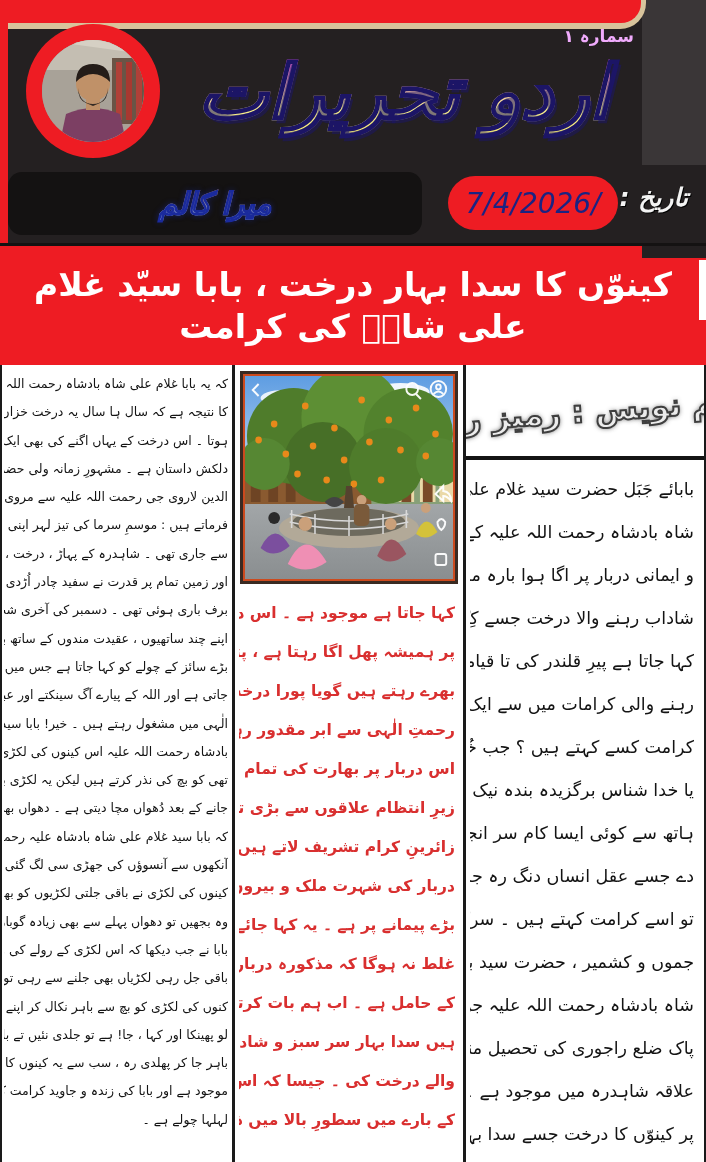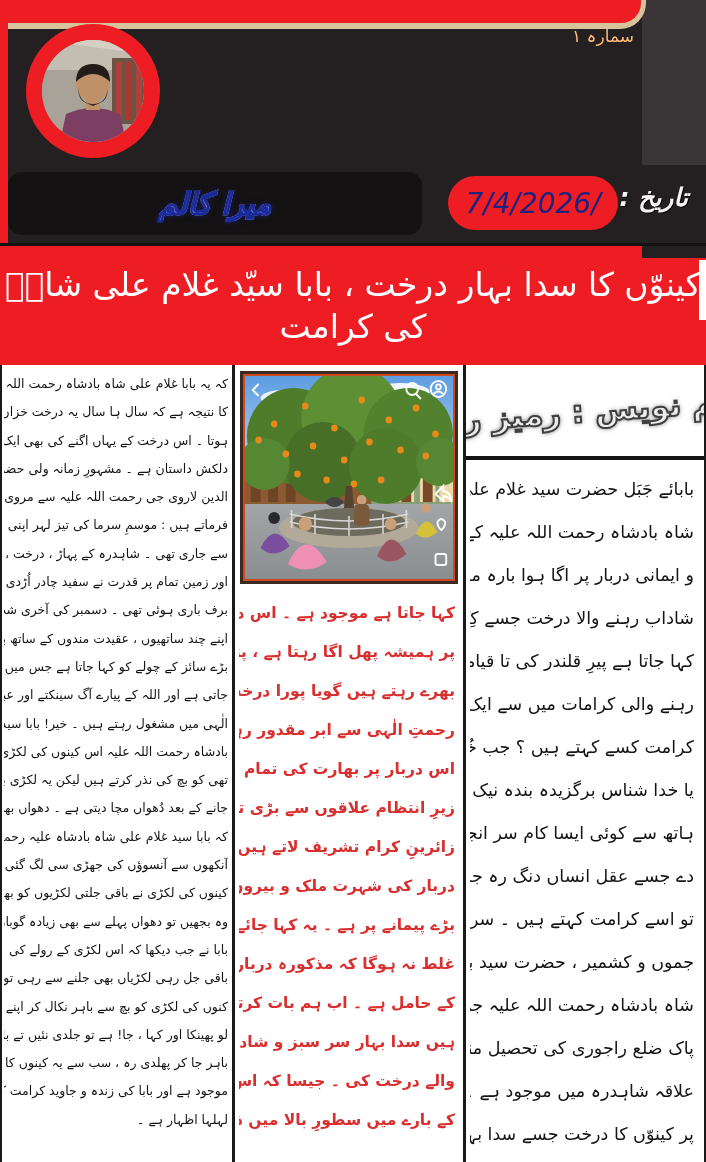--- a/index.html
+++ b/index.html
@@ -6,21 +6,21 @@
   html,body { background:#888; }
   body { font-family:"DejaVu Sans", sans-serif; }
   .page { position:relative; width:706px; height:1162px; margin:0 auto; background:#ffffff; overflow:hidden; }
 
   
   .header { position:absolute; top:0; left:0; width:706px; height:165px; background:#242021; }
   .header-right-strip { position:absolute; top:0; right:0; width:64px; height:243px; background:#3a3637; }
   .topbar-tan { position:absolute; top:0; left:0; width:646px; height:29px; background:#d8c49c; border-bottom-right-radius:26px; }
   .topbar-red { position:absolute; top:0; left:0; width:641px; height:23px; background:#ee1c23; border-bottom-right-radius:20px; }
   .left-red-strip { position:absolute; top:0; left:0; width:8px; height:243px; background:#ee1c23; z-index:6; }
-  .issue-label { position:absolute; top:26px; right:72px; color:#fdba74; font-size:17px; font-weight:normal; direction:rtl; z-index:4; }
+  .issue-label { position:absolute; top:26px; right:72px; color:#f0abfc; font-size:17px; font-weight:bold; direction:rtl; z-index:4; }
   .avatar { position:absolute; top:24px; left:26px; width:134px; height:134px; border-radius:50%; background:#ee1c23; display:flex; align-items:center; justify-content:center; z-index:5; }
   .avatar-photo { width:102px; height:102px; border-radius:50%; overflow:hidden; background:#9b968c; }
   .avatar-photo svg { display:block; }
   .site-title { position:absolute; top:26px; left:166px; width:476px; height:132px; display:flex; align-items:center; justify-content:center; direction:rtl; }
   .grad-title { font-size:74px; font-weight:bold; font-style:italic; letter-spacing:2px;
     background:linear-gradient(180deg,#ee3cf0 0%,#f2a0b8 35%,#f8ef8e 70%,#f3e773 100%);
     -webkit-background-clip:text; background-clip:text; color:transparent;
     -webkit-text-stroke:2.5px #1c1566; text-shadow:3px 4px 0 rgba(28,21,102,.55); }
 
   
@@ -31,21 +31,21 @@
     -webkit-background-clip:text; background-clip:text; color:transparent;
     -webkit-text-stroke:1.5px #1a2a9c; text-shadow:0 0 6px rgba(26,42,156,.8); }
   .date-label { position:absolute; top:18px; right:18px; color:#f4f4f4; font-size:25px; font-weight:bold; font-style:italic; direction:rtl; text-shadow:1px 1px 0 #000; }
   .date-pill { position:absolute; top:11px; right:88px; width:170px; height:54px; background:#ee1c23; border-radius:27px; display:flex; align-items:center; justify-content:center; }
   .date-pill span { color:#1b2382; font-size:28px; font-weight:normal; font-style:italic; direction:ltr; }
 
   
   .headline-bar { position:absolute; top:243px; left:0; width:706px; height:122px; background:#ee1c23; border-top:3px solid #141212; }
   .headline-notch { position:absolute; top:0; right:0; width:64px; height:12px; background:#242021; }
   .headline-side { position:absolute; top:14px; right:0; width:7px; height:60px; background:#ffffff; }
-  .headline-text { position:absolute; inset:0; display:flex; align-items:center; justify-content:center; padding:0 2px; color:#ffffff; font-size:33px; font-weight:normal; direction:rtl; text-align:center; line-height:1.25; }
+  .headline-text { position:absolute; inset:0; display:flex; align-items:center; justify-content:center; padding:0 2px; color:#ffffff; font-size:33px; font-weight:bold; direction:rtl; text-align:center; line-height:1.25; }
 
   
   .bodygrid { position:absolute; top:365px; left:0; width:706px; height:797px; background:#fff; display:flex; border-left:2px solid #1a1a1a; border-right:2px solid #1a1a1a; }
   .vdiv { width:3px; background:#1a1a1a; height:100%; }
   .col { height:100%; overflow:hidden; }
   .col-left  { width:230px; padding:5px 4px 0 2px; }
   .col-mid   { width:228px; }
   .col-right { width:238px; }
 
   .tline { direction:rtl; text-align:right; white-space:nowrap; overflow:hidden; }
@@ -85,20 +85,23 @@
           <rect x="94" y="22" width="6" height="58" fill="#b04038"></rect>
           <path d="M18 102 L24 74 Q51 62 78 74 L84 102 Z" fill="#7c3f63"></path>
           <rect x="44" y="56" width="14" height="14" fill="#c09168"></rect>
           <circle cx="51" cy="44" r="17" fill="#c09168"></circle>
           <path d="M34 42 Q34 24 51 24 Q68 24 68 42 Q60 34 51 34 Q42 34 34 42 Z" fill="#241c18"></path>
           <path d="M36 48 Q38 64 51 64 Q64 64 66 48 Q66 60 58 63 L51 66 L44 63 Q36 60 36 48 Z" fill="#352b24"></path>
         </svg>
       </div>
     </div>
 
+    <div class="site-title">
+      <span class="grad-title">اردو تحریرات</span>
+    </div>
   </div>
 
   <div class="datebar">
     <div class="column-pill">
       <span class="grad-column">میرا کالم</span>
     </div>
     <div class="date-label">تاریخ :</div>
     <div class="date-pill">
       <span>7/4/2026/</span>
     </div>
@@ -133,21 +136,21 @@
         <div class="tline">کہ بابا سید غلام علی شاہ بادشاہ علیہ رحمہ کی خدا شناس</div>
         <div class="tline">آنکھوں سے آنسوؤں کی جھڑی سی لگ گئی ۔ اس</div>
         <div class="tline">کینوں کی لکڑی نے باقی جلتی لکڑیوں کو بھی بجھا دیا جب</div>
         <div class="tline">وہ بجھیں تو دھواں پہلے سے بھی زیادہ گوبار نما ہو گیا ۔</div>
         <div class="tline">بابا نے جب دیکھا کہ اس لکڑی کے رولے کی وجہ سے</div>
         <div class="tline">باقی جل رہی لکڑیاں بھی جلنے سے رہی تو بابا نے اس</div>
         <div class="tline">کنوں کی لکڑی کو بچ سے باہر نکال کر اپنے ہاتھ سمت</div>
         <div class="tline">لو پھینکا اور کہا ، جا! ہے تو جلدی نئیں تے بلدی نئیں ۔ ۔ ۔</div>
         <div class="tline">باہر جا کر پھلدی رہ ، سب سے یہ کینوں کا درخت یہاں</div>
         <div class="tline">موجود ہے اور بابا کی زندہ و جاوید کرامت کا صاف اور</div>
-        <div class="tline">لہلہا اظہار ہے ۔</div>
+        <div class="tline">لہلہا چولے ہے ۔</div>
       </div>
 
     <div class="vdiv"></div>
 
     <div class="col col-mid">
       <div class="photo-frame">
         <svg viewBox="0 0 214 203" preserveAspectRatio="none">
           <defs>
             <linearGradient id="sky" x1="0" y1="0" x2="0" y2="1">
               <stop offset="0" stop-color="#5e9de2"></stop>

